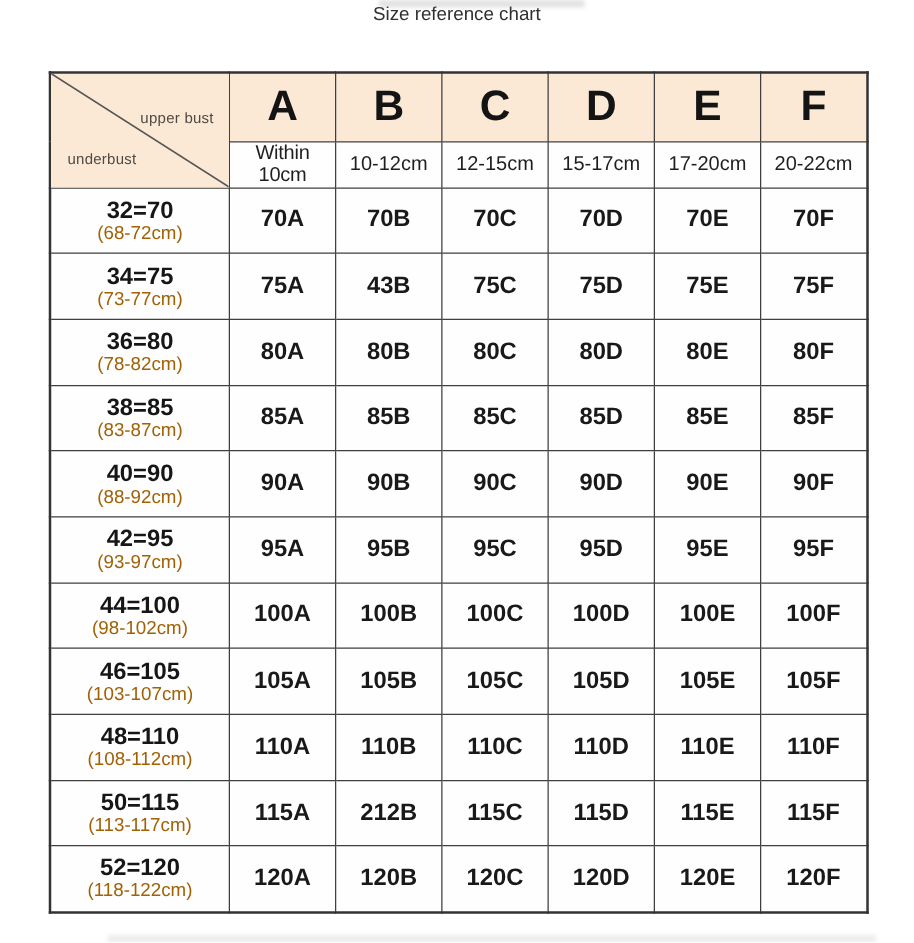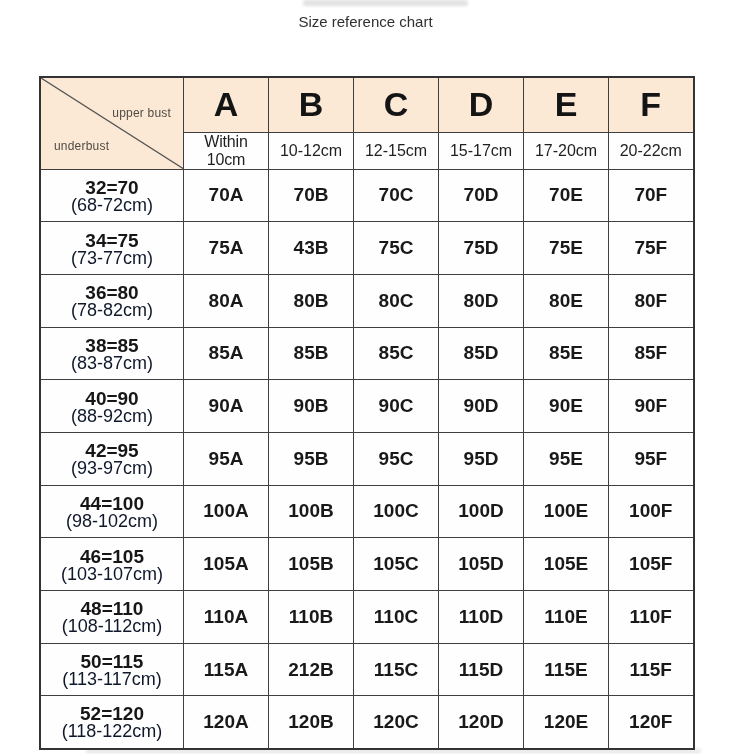--- a/index.html
+++ b/index.html
@@ -13,30 +13,30 @@
   body{
     width:731px;height:754px;
     background:#ffffff;
     font-family:"Liberation Sans", sans-serif;
     position:relative;
     overflow:hidden;
     color:var(--ink);
   }
   .page-title{
     text-align:center;
-    padding-top:13px;
+    padding-top:3px;
     font-size:15px;
     line-height:18px;
     font-weight:500;
     color:#303030;
   }
   .chart-wrap{
     position:absolute;
     left:39px;
-    top:76px;
+    top:57px;
     border-radius:14px;
   }
   table.size-chart{
     border-collapse:collapse;
     table-layout:fixed;
     border:2px solid var(--outer-border);
   }
   .size-chart th,.size-chart td{
     border:1px solid var(--border);
     text-align:center;
@@ -84,24 +84,24 @@
   .cup-range.narrow{ font-size:16px; letter-spacing:-0.2px; }
   
   tbody tr{ height:52.7px; }
   .band-cell .main{
     font-size:19px;
     font-weight:700;
     line-height:20px;
     color:#161616;
   }
   .band-cell .sub{
-    font-size:18px;
+    font-size:15px;
     font-weight:400;
     line-height:15px;
-    color:#0f172a;
+    color:#a16207;
     text-align:center;
   }
   td.size-val{
     font-size:19px;
     font-weight:700;
     color:#191919;
   }
   
   .smudge{
     position:absolute;

